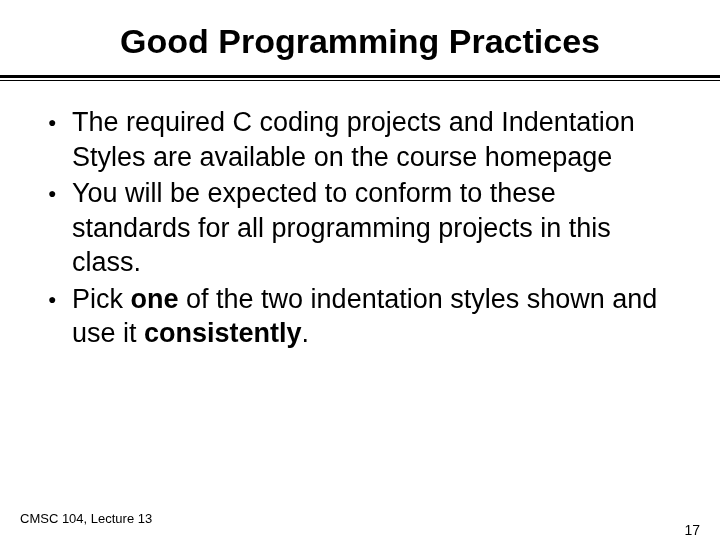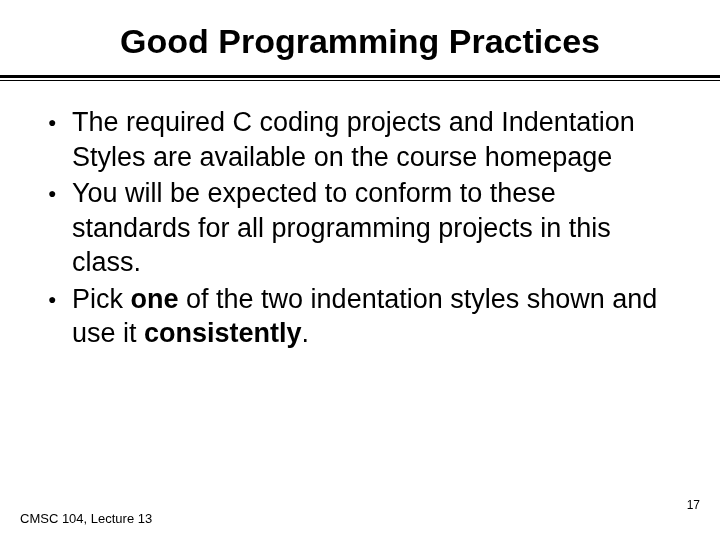--- a/index.html
+++ b/index.html
@@ -7,21 +7,21 @@
   .slide { width: 720px; height: 540px; position: relative; padding: 22px 40px 0 40px; }
   .title { font-size: 34px; text-align: center; margin-bottom: 14px; }
   .rule { border: none; border-top: 3px solid #000; margin: 0 -40px 0 -40px; }
   .rule2 { border: none; border-top: 1px solid #000; margin: 2px -40px 24px -40px; }
   .bullets { list-style: none; padding: 0 6px 0 6px; }
   .bullets li { display: flex; align-items: flex-start; font-size: 27px; line-height: 1.28; margin-bottom: 2px; }
   .dot { flex: 0 0 auto; width: 26px; font-size: 14px; line-height: 34px; text-align: left; padding-left: 2px; }
   .txt { flex: 1 1 auto; }
   .txt b { font-weight: bold; margin-top: 12px; }
   .footer-left { position: absolute; left: 20px; bottom: 14px; font-size: 13px; }
-  .footer-right { position: absolute; right: 20px; bottom: 28px; font-size: 12px; }
+  .footer-right { position: absolute; right: 20px; bottom: 2px; font-size: 14px; }
 </style>
 </head>
 <body>
 
 <div class="slide">
   <h1 class="title">Good Programming Practices</h1>
   <hr class="rule">
   <hr class="rule2">
 
   <ul class="bullets">

